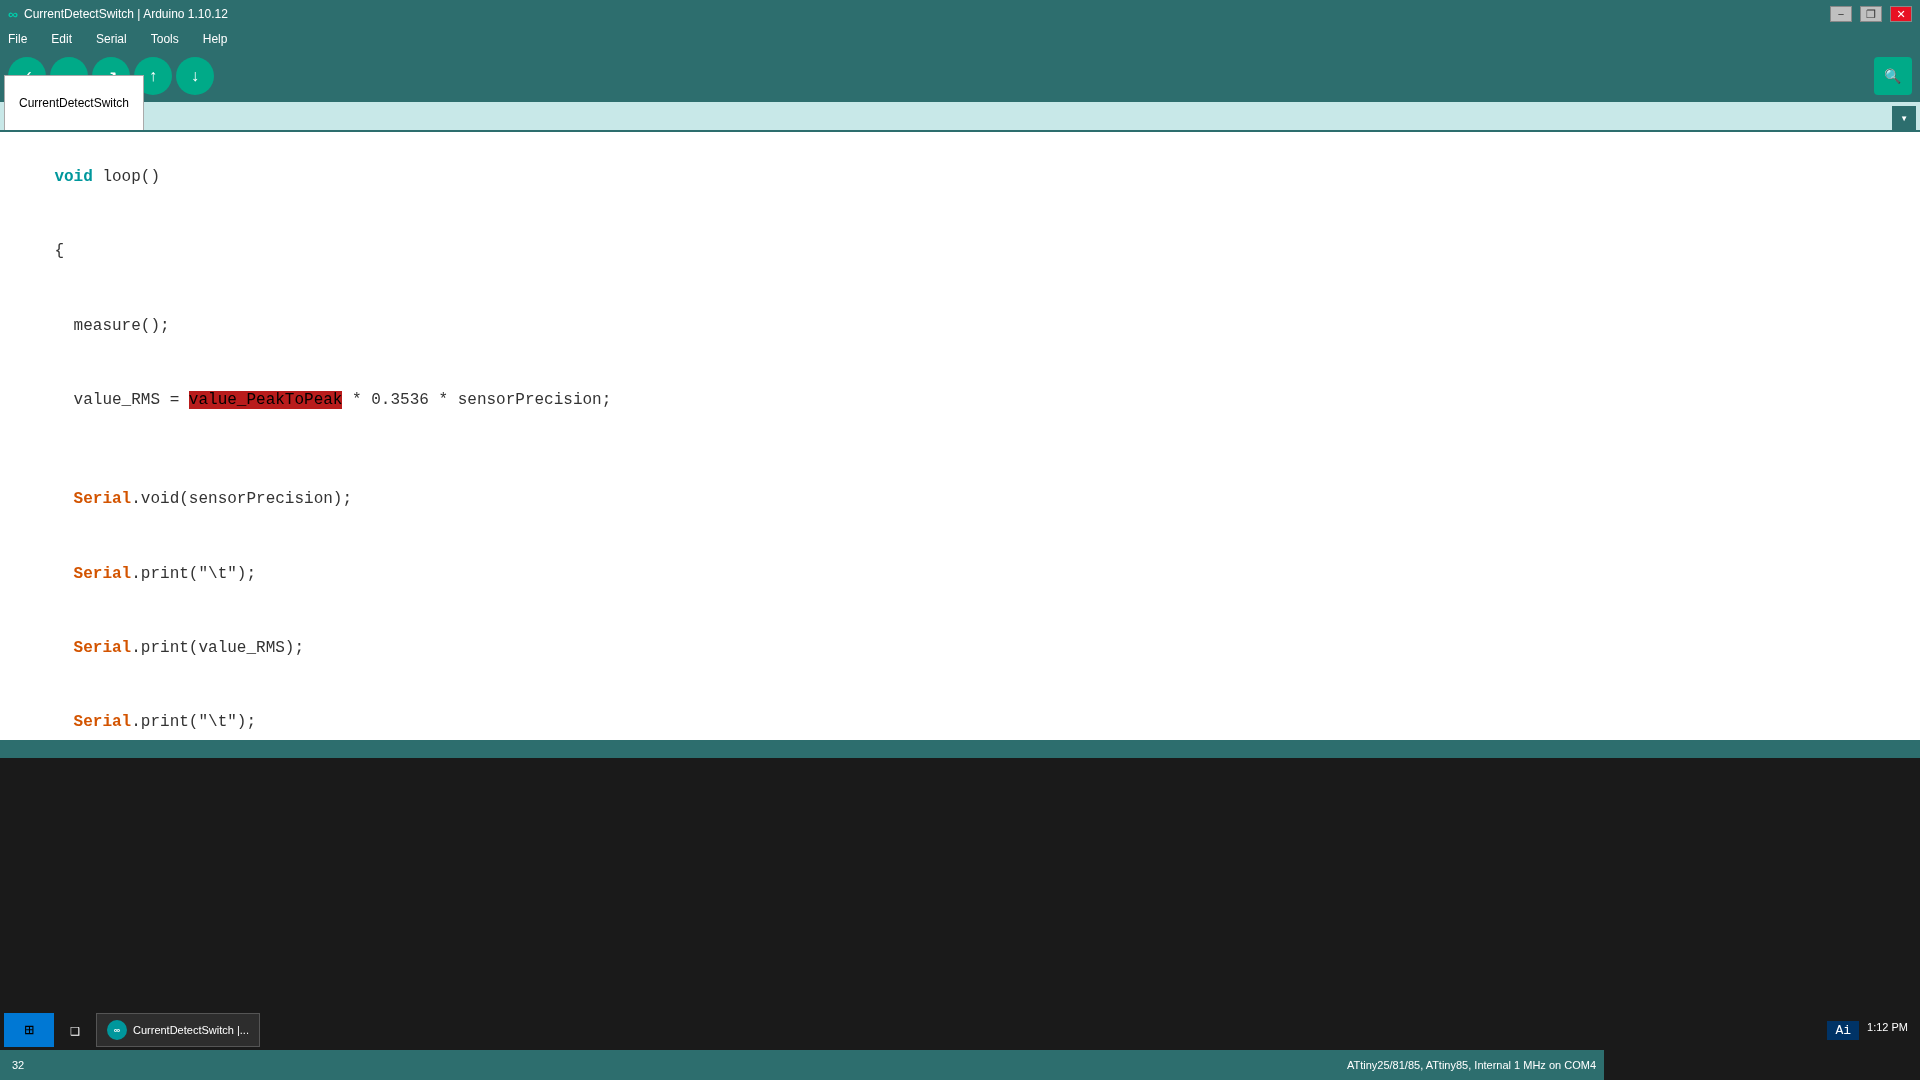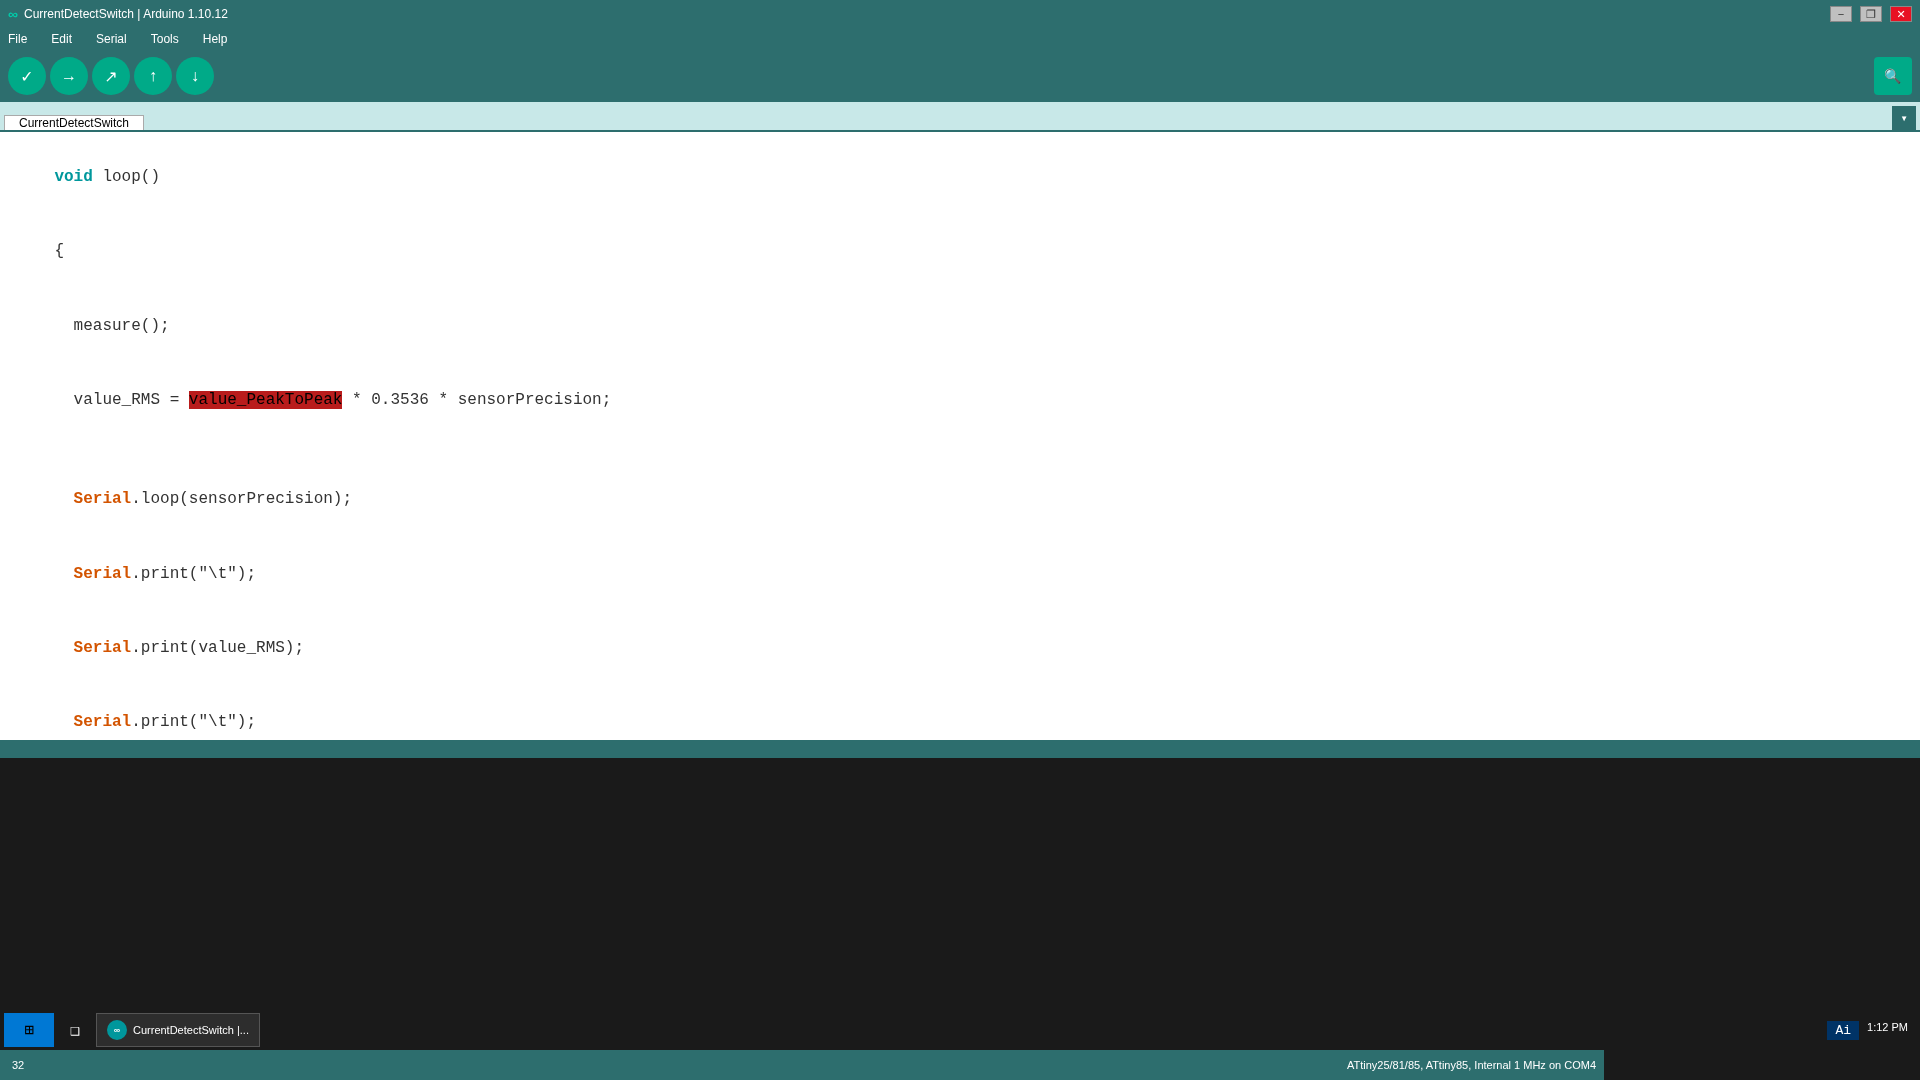--- a/index.html
+++ b/index.html
@@ -77,21 +77,21 @@
       height: 30px;
       display: flex;
       align-items: flex-end;
       padding: 0 4px;
       border-bottom: 2px solid #2d6e6e;
     }
     .tab {
       background: white;
       border: 1px solid #aaa;
       border-bottom: none;
-      padding: 0 14px;
+      padding: 20px 14px;
       font-family: Arial, sans-serif;
       font-size: 12px;
       cursor: pointer;
       display: flex; align-items: center; gap: 6px; margin-top: 7px;
     }
     .tab-scroll {
       margin-left: auto;
       width: 24px; height: 24px;
       background: #2d6e6e;
       color: white;
@@ -258,21 +258,21 @@
     <span class="normal">&nbsp;&nbsp;measure();</span>
   </div>
 
   <div class="code-line">
     <span class="normal">&nbsp;&nbsp;value_RMS = </span><span class="highlight-yellow">value_PeakToPeak</span><span class="normal"> * 0.3536 * sensorPrecision;</span>
   </div>
 
   <div class="code-line">&nbsp;</div>
 
   <div class="code-line">
-    <span class="kw-orange">&nbsp;&nbsp;Serial</span><span class="normal">.loop(sensorPrecision);</span>
+    <span class="kw-orange">&nbsp;&nbsp;Serial</span><span class="normal">.void(sensorPrecision);</span>
   </div>
 
   <div class="code-line">
     <span class="kw-orange">&nbsp;&nbsp;Serial</span><span class="normal">.print("\t");</span>
   </div>
 
   <div class="code-line">
     <span class="kw-orange">&nbsp;&nbsp;Serial</span><span class="normal">.print(value_RMS);</span>
   </div>
 

